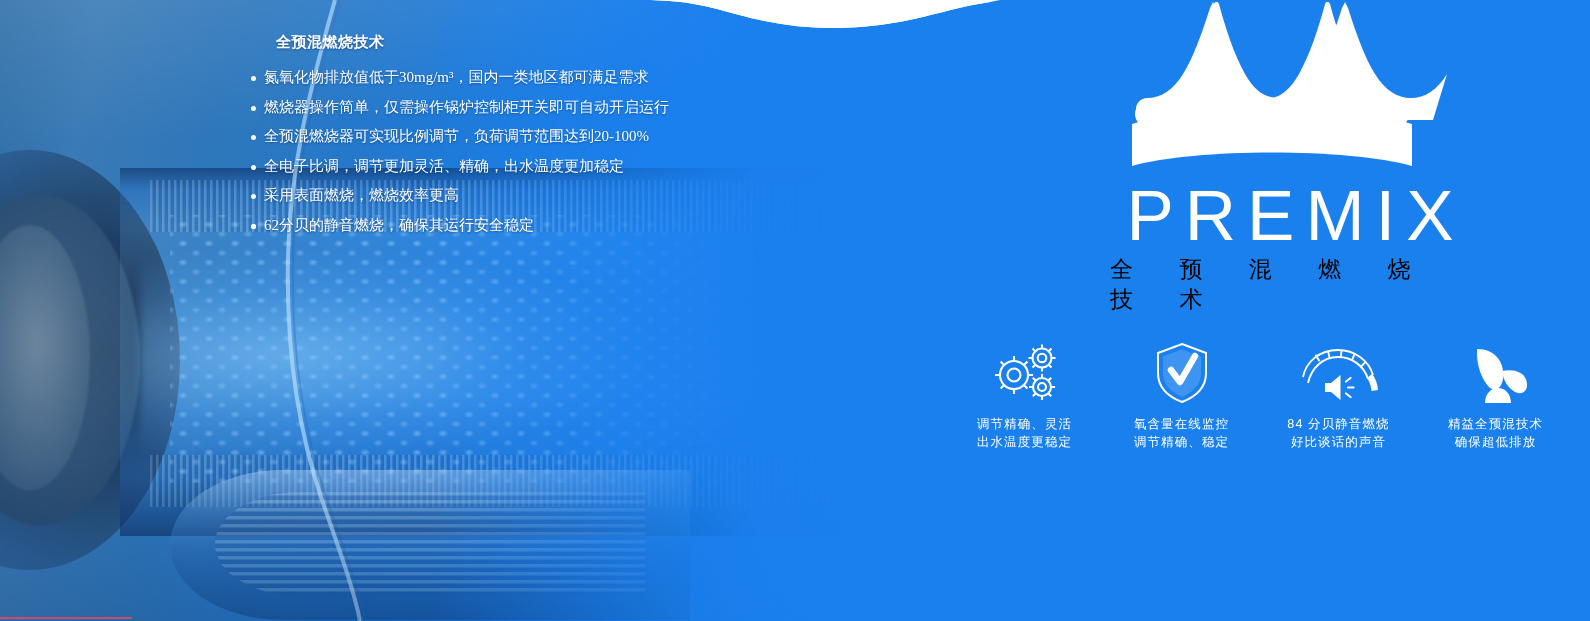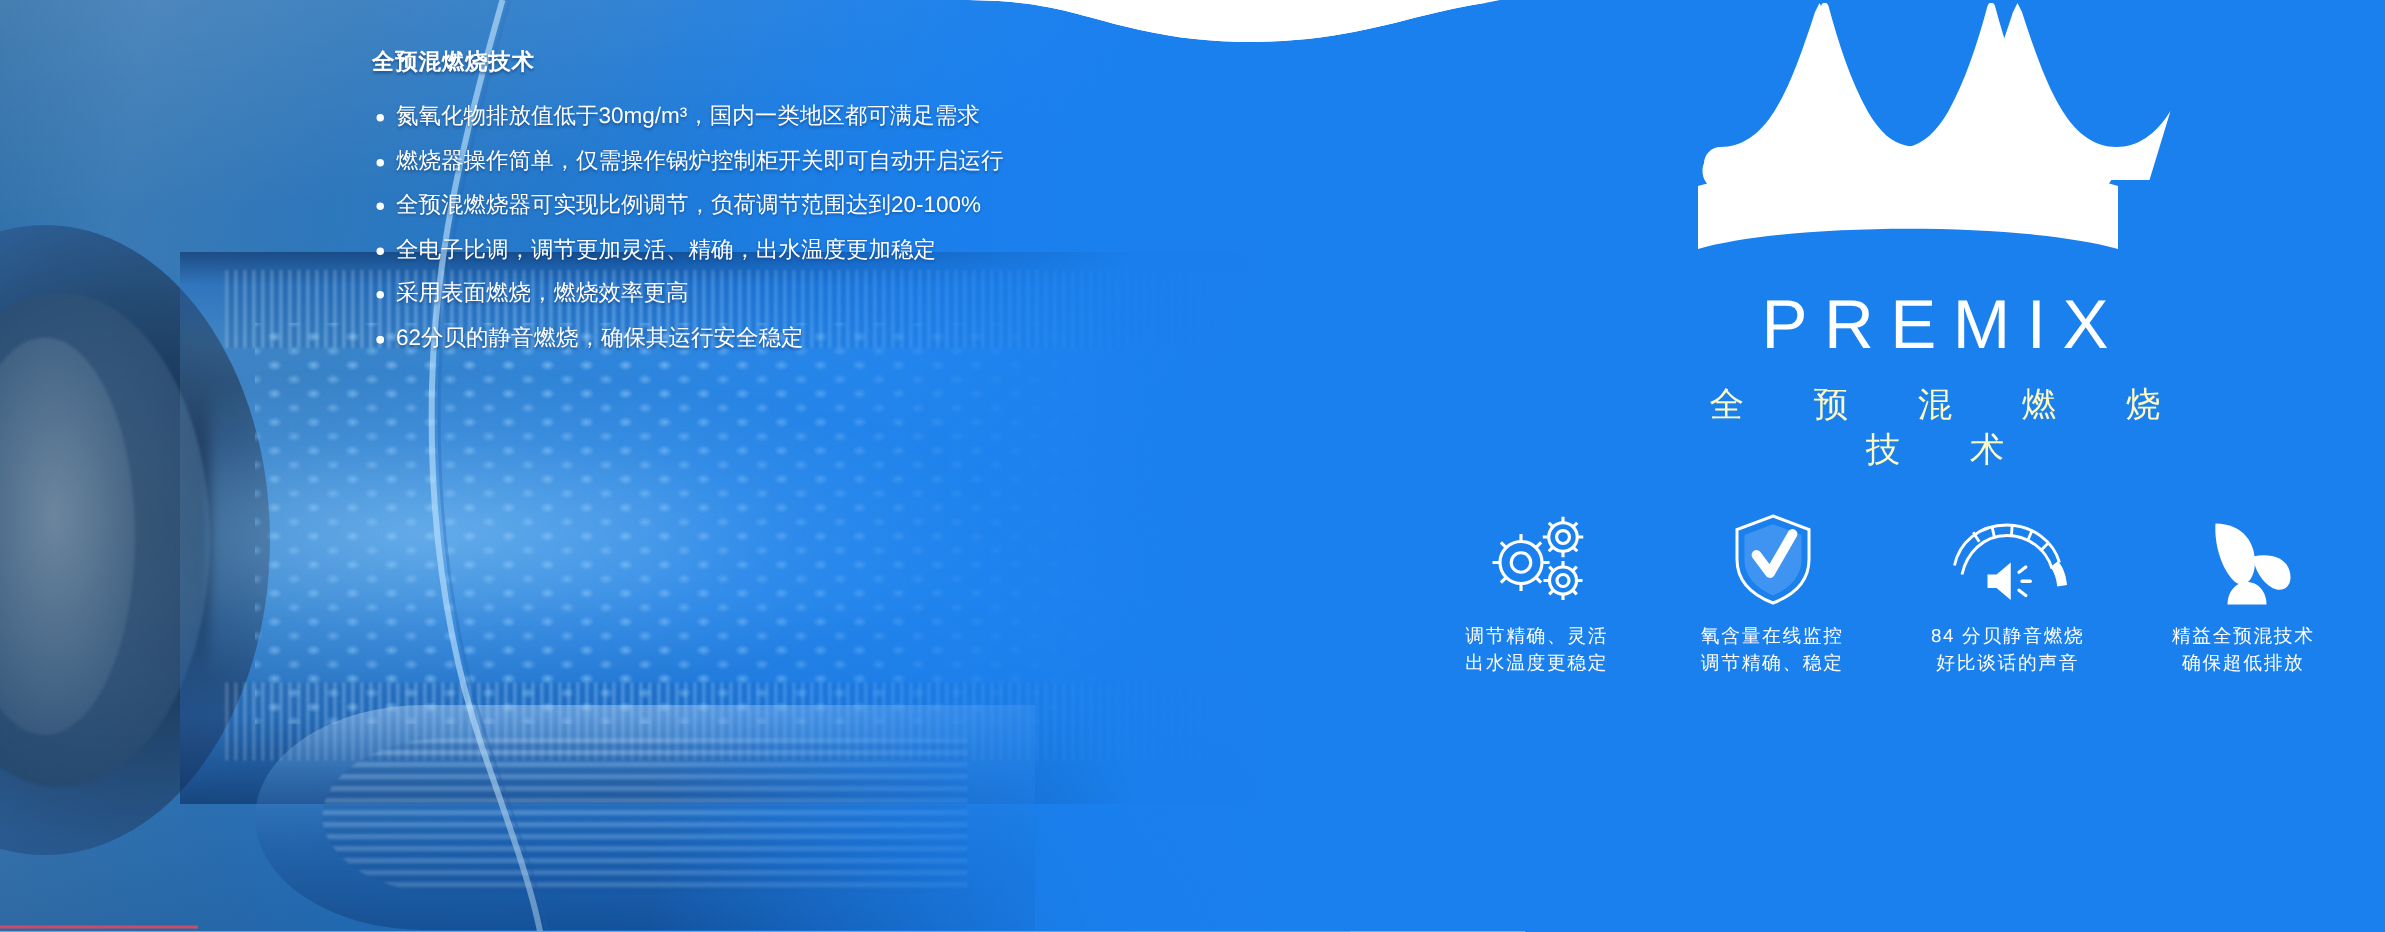--- a/index.html
+++ b/index.html
@@ -148,47 +148,48 @@
 
   
   .wave { position: absolute; left: 0; top: 0; width: 1590px; height: 60px; }
 
   
   .copy { position: absolute; left: 248px; top: 32px; width: 520px; }
   .copy-title {
     font-size: 15px; font-weight: bold; color: #ffffff;
     letter-spacing: .5px; line-height: 20px;
     text-shadow: 0 1px 2px rgba(5,40,90,.55);
+    margin-left: 28px;
   }
   .bullets { margin-top: 11px; list-style: none; }
   .bullet {
     position: relative;
     padding-left: 16px;
     font-size: 15px; color: #ffffff;
     line-height: 29.5px; white-space: nowrap;
     text-shadow: 0 1px 2px rgba(5,40,90,.5);
+    font-family: Liberation Serif, serif;
   }
   .bullet .dot {
     position: absolute; left: 3px; top: 13px;
     width: 5px; height: 5px; border-radius: 50%;
     background: #ffffff;
   }
 
   
   .logo { position: absolute; left: 1090px; top: 0; width: 400px; }
   .crown { display: block; width: 350px; height: 165px; margin: 2px auto 0; }
   .wordmark {
     text-align: center;
-    font-size: 46px; font-weight: 400; color: #ffffff;
+    font-size: 71px; font-weight: 400; color: #ffffff;
     letter-spacing: 11px; line-height: 62px;
     margin-top: 18px; padding-left: 11px;
   }
   .sub-cn {
-    text-align: center;
-    font-size: 23px; color: #fef9c3;
+    font-size: 23px; color: #000000;
     letter-spacing: 20px; line-height: 30px;
     margin-top: 7px; padding-left: 20px;
   }
 
   
   .features {
     position: absolute; left: 946px; top: 340px;
     width: 628px; display: flex; align-items: flex-start; justify-content: flex-end;
   }
   .feature { width: 157px; text-align: center; }

